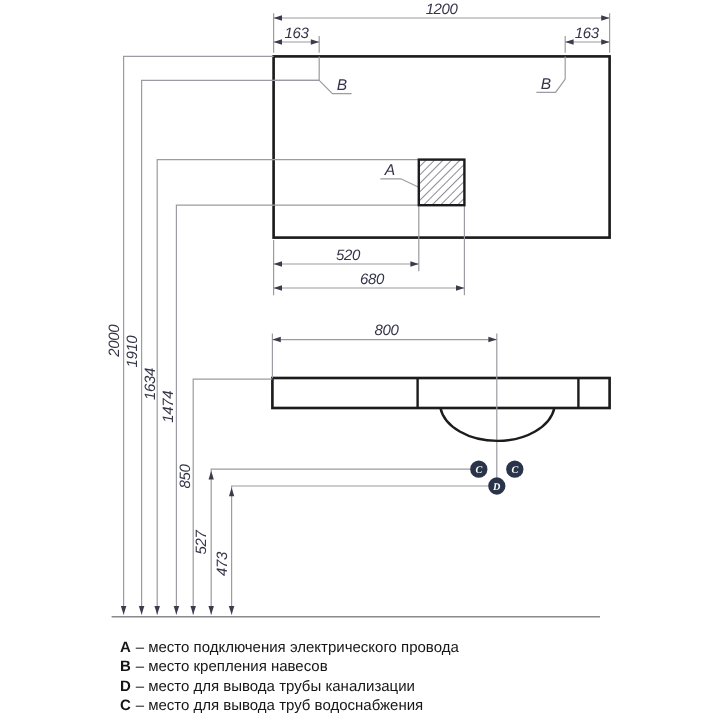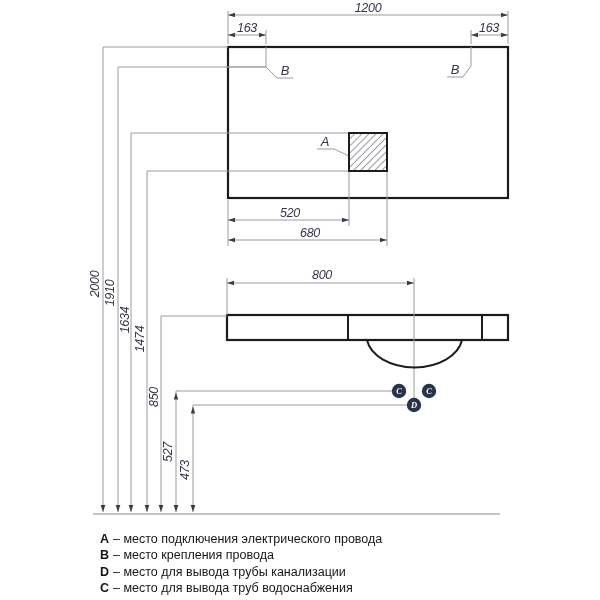--- a/index.html
+++ b/index.html
@@ -109,21 +109,21 @@
     <text x="325" y="146" class="ptlabel">A</text>
     <text x="285" y="75" class="ptlabel">B</text>
     <text x="455" y="74" class="ptlabel">B</text>
   </svg>
 
   <div class="legend">
     <div class="legend-row">
       <span class="legend-key">A</span><span>– место подключения электрического провода</span>
     </div>
     <div class="legend-row">
-      <span class="legend-key">B</span><span>– место крепления провода</span>
+      <span class="legend-key">B</span><span>– место крепления навесов</span>
     </div>
     <div class="legend-row">
       <span class="legend-key">D</span><span>– место для вывода трубы канализации</span>
     </div>
     <div class="legend-row">
       <span class="legend-key">C</span><span>– место для вывода труб водоснабжения</span>
     </div>
   </div>
 </div>
 

